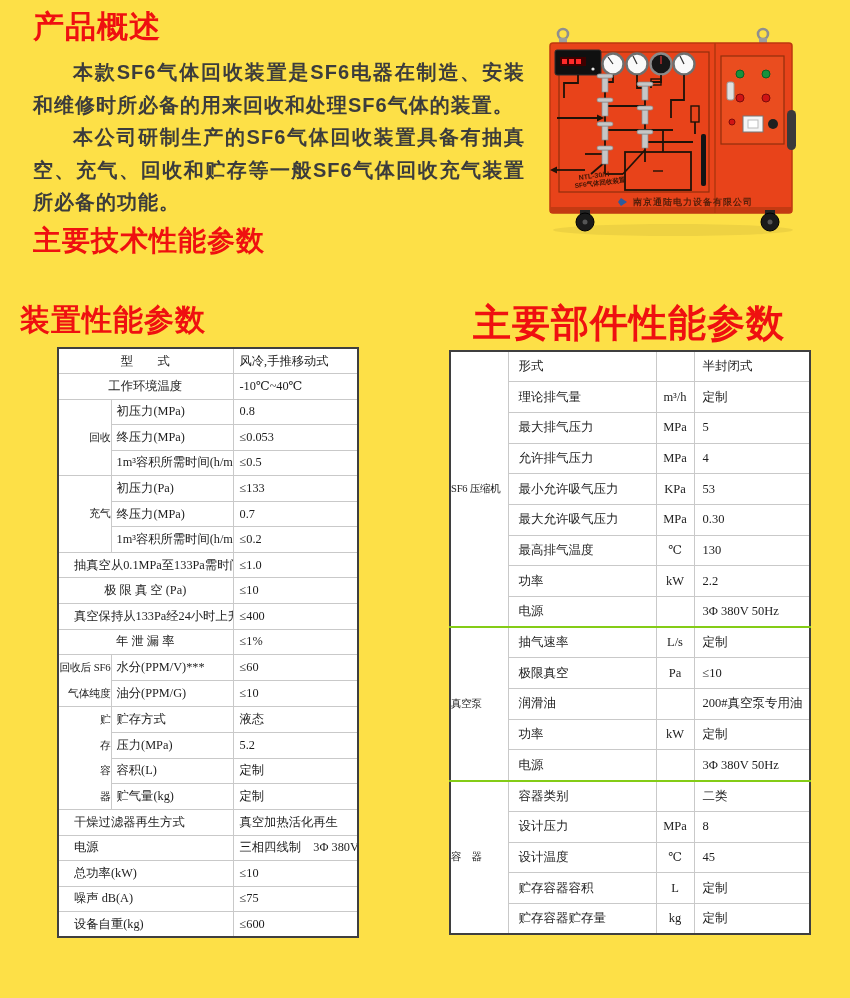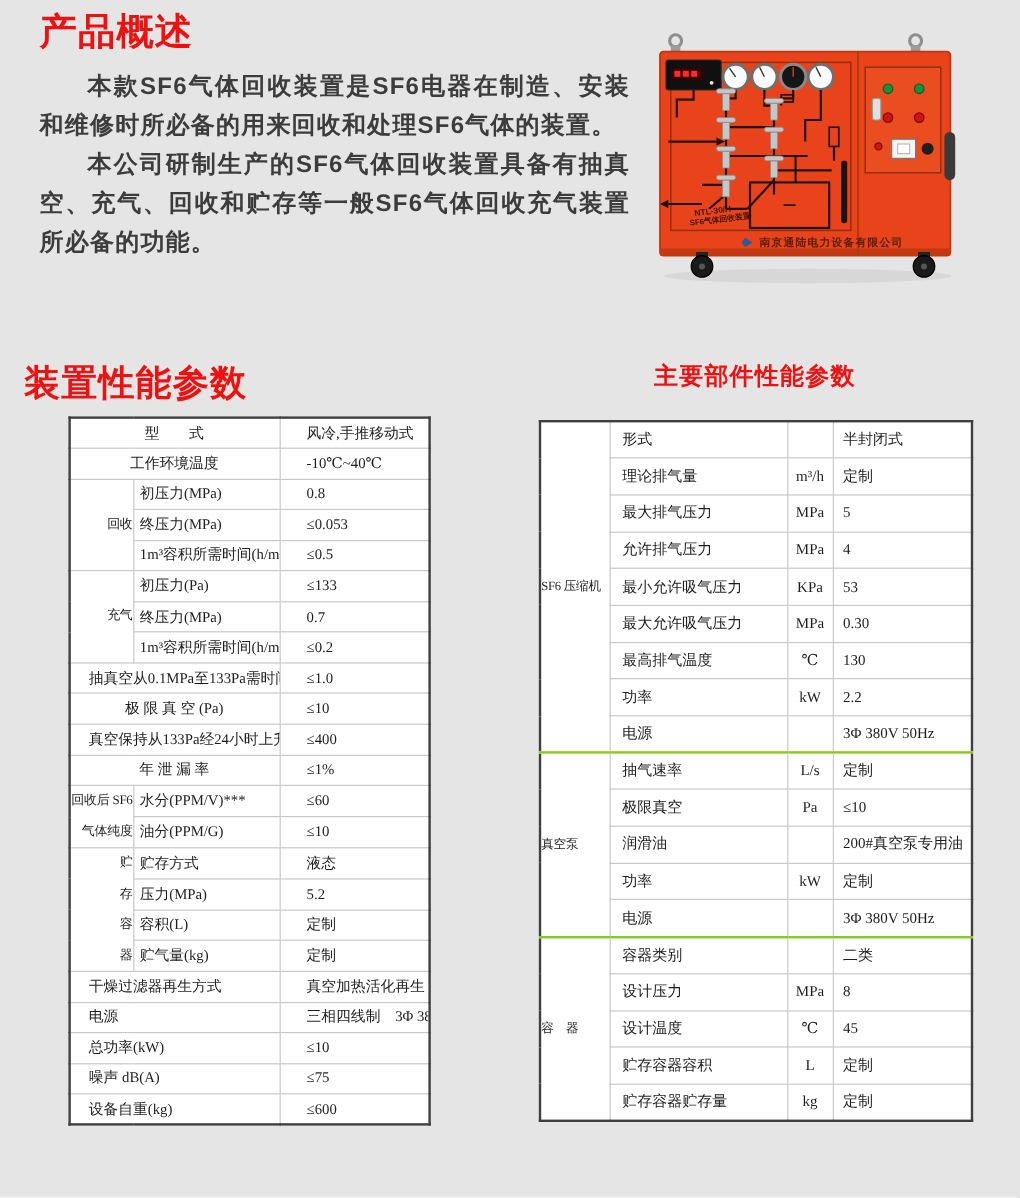--- a/index.html
+++ b/index.html
@@ -1,26 +1,26 @@
 <!DOCTYPE html>
 <html><head>
 <meta charset="utf-8">
 <style>
   html,body{margin:0;padding:0;background:#ffffff;}
-  #page{position:relative;width:850px;height:998px;background:#e5e5e5;overflow:hidden;
+  #page{position:relative;width:850px;height:998px;background:#fde047;overflow:hidden;
         font-family:"Liberation Sans","DejaVu Sans",sans-serif;}
 
   
   .red-h{color:#ef1010;font-weight:600;margin:0;line-height:1.1;}
   #h-overview{position:absolute;left:33px;top:10px;font-size:31px;letter-spacing:1px;}
   #h-tech{position:absolute;left:33px;top:226px;font-size:28px;letter-spacing:1px;}
   #h-left-table{position:absolute;left:20px;top:303px;width:290px;
                 font-size:30px;font-weight:700;letter-spacing:1px;}
   #h-right-table{position:absolute;left:449px;top:303px;width:360px;text-align:center;
-                 font-size:20px;font-weight:700;letter-spacing:1px;}
+                 font-size:38px;font-weight:700;letter-spacing:1px;}
 
   
   #intro{position:absolute;left:33px;top:56px;width:492px;color:#3c3c3c;
          font-size:20px;line-height:32.5px;letter-spacing:1px;text-align:justify;}
   #intro p{margin:0;text-indent:2em;font-weight:bold;}
 
   
   #photo{position:absolute;left:533px;top:22px;width:318px;height:220px;}
 
   
@@ -30,21 +30,21 @@
   .params td{border:1px solid #c9c9c9;overflow:hidden;white-space:nowrap;}
   .params tr.dark > td{border-top:1.6px solid #5a5a5a;}
   #left-table{left:57px;top:347px;width:300px;font-size:12.3px;}
   #left-table tr{height:25.55px;}
   #left-table td.g{text-align:right;font-size:10.8px;letter-spacing:-0.2px;
                    white-space:pre-line;line-height:25.5px;padding:0;}
   #left-table td.l{padding-left:5px;}
   #left-table td.l.center{text-align:center;padding-left:0;margin-top:12px;}
   #left-table td.l.left{padding-left:15px;}
   #left-table td.l.sub{padding-left:5px;}
-  #left-table td.v{border-left:1.5px solid #787878;padding-left:22px;}
+  #left-table td.v{border-left:1.5px solid #787878;padding-left:6px;}
   #right-table{left:449px;top:350px;width:360px;font-size:12.5px;}
   #right-table tr{height:30.7px;}
   #right-table td.g{text-align:left;font-size:10.5px;letter-spacing:-0.2px;padding:0;}
   #right-table td.l{padding-left:10px;}
   #right-table td.u{text-align:center;padding:0;}
   #right-table td.v{padding-left:8px;}
   #right-table tr.gstart > td{border-top:2px solid #84cc16;}
 </style>
 </head>
 <body>
@@ -176,20 +176,21 @@
       <circle cx="52" cy="200" r="9" fill="#1a1a1a" stroke="#000"></circle>
       <circle cx="52" cy="200" r="2.5" fill="#555"></circle>
     </g>
     <g>
       <rect x="232" y="188" width="10" height="8" fill="#222"></rect>
       <circle cx="237" cy="200" r="9" fill="#1a1a1a" stroke="#000"></circle>
       <circle cx="237" cy="200" r="2.5" fill="#555"></circle>
     </g>
   </svg>
 
+  <h2 id="h-tech" class="red-h">主要技术性能参数</h2>
 
   <h3 id="h-left-table" class="red-h">装置性能参数</h3>
   <h3 id="h-right-table" class="red-h">主要部件性能参数</h3>
 
   <table id="left-table" class="params">
     <colgroup>
         <col style="width:53px">
         <col style="width:122px">
         <col style="width:125px">
       </colgroup>

